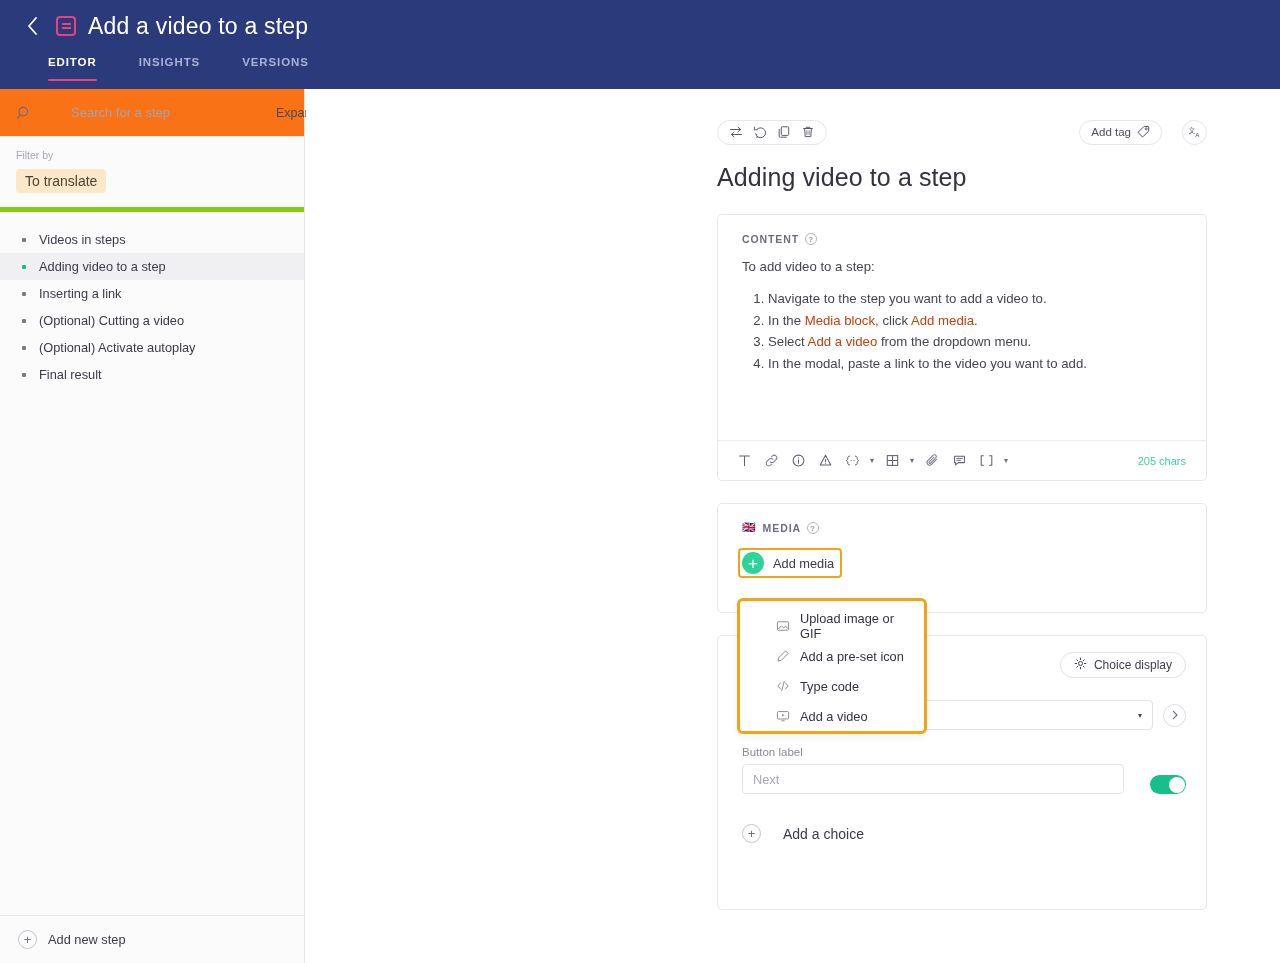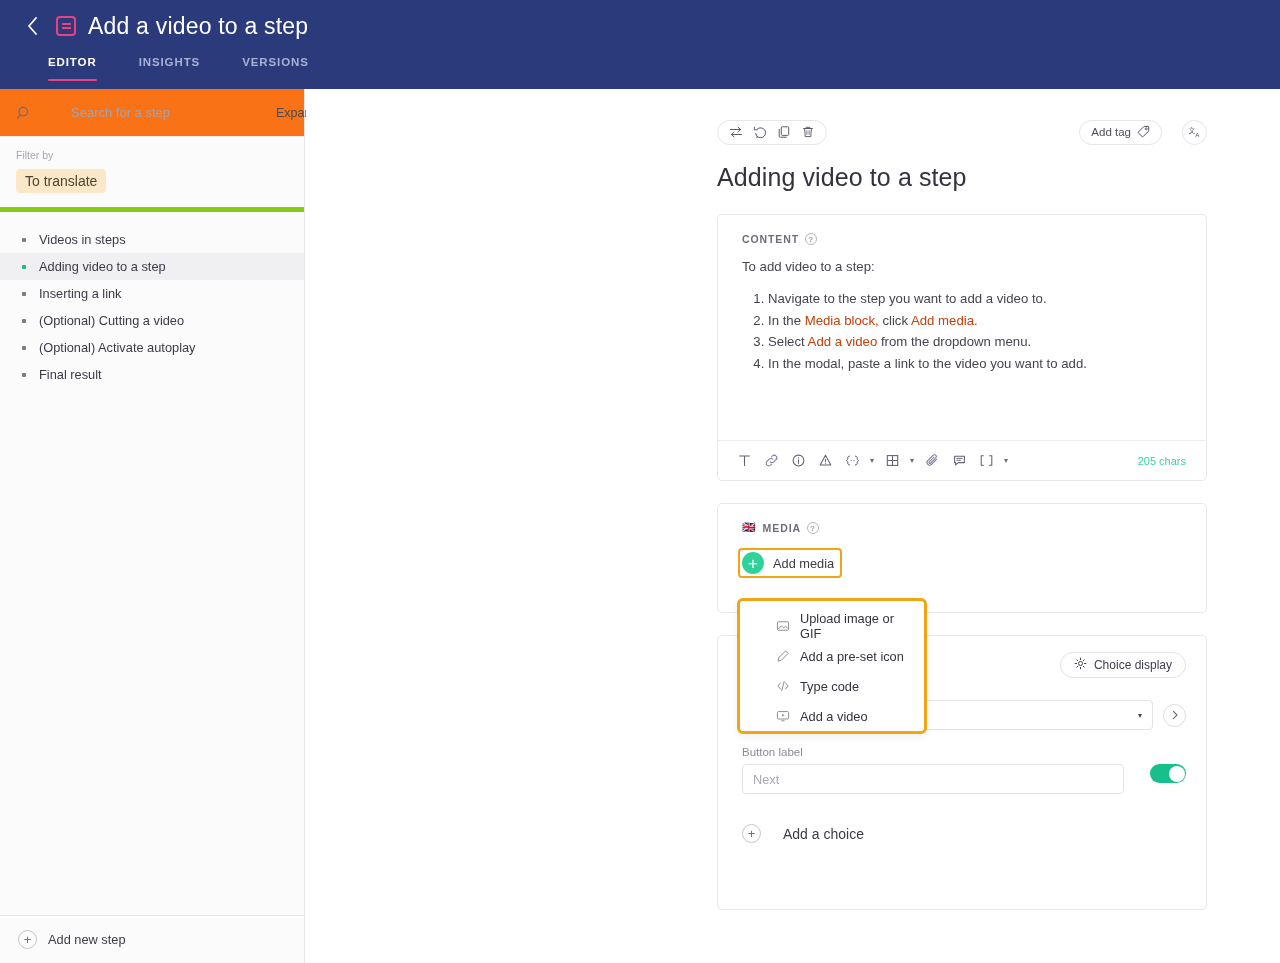--- a/index.html
+++ b/index.html
@@ -206,21 +206,21 @@
     display: flex; align-items: center; justify-content: space-between;
     padding: 0 10px; font-size: 12.8px; color: #3b3b48; background: #fff; cursor: pointer;
   }
   .select-caret { color: #4a4a56; font-size: 8px; }
   .goto-btn {
     width: 23px; height: 23px; border-radius: 50%; border: 1px solid #dcdce2;
     display: flex; align-items: center; justify-content: center; color: #6b6b79;
     font-size: 11px; cursor: pointer; flex: 0 0 auto; background: #fff;
   }
   .field-label { font-size: 11.5px; color: #8b8b97; padding: 16px 0 6px 24px; }
-  .input-row { display: flex; align-items: flex-start; gap: 26px; padding: 0 20px 0 24px; }
+  .input-row { display: flex; align-items: flex-end; gap: 26px; padding: 0 20px 0 24px; }
   .text-input {
     flex: 1; height: 30px; border: 1px solid #e2e2e7; border-radius: 4px;
     padding: 0 10px; font-family: inherit; font-size: 12.8px; color: #3b3b48; outline: none;
     background: #fff;
   }
   .text-input::placeholder { color: #a9a9b4; }
   .toggle {
     width: 36px; height: 19px; border-radius: 10px; background: #17c08a;
     position: relative; cursor: pointer; flex: 0 0 auto;
   }

